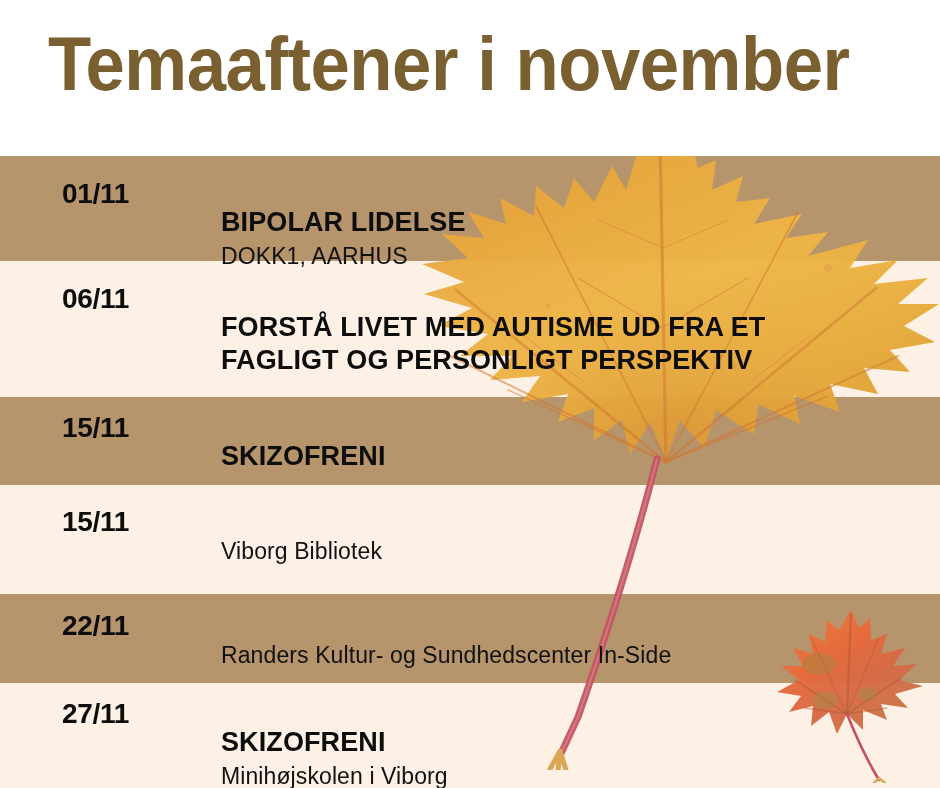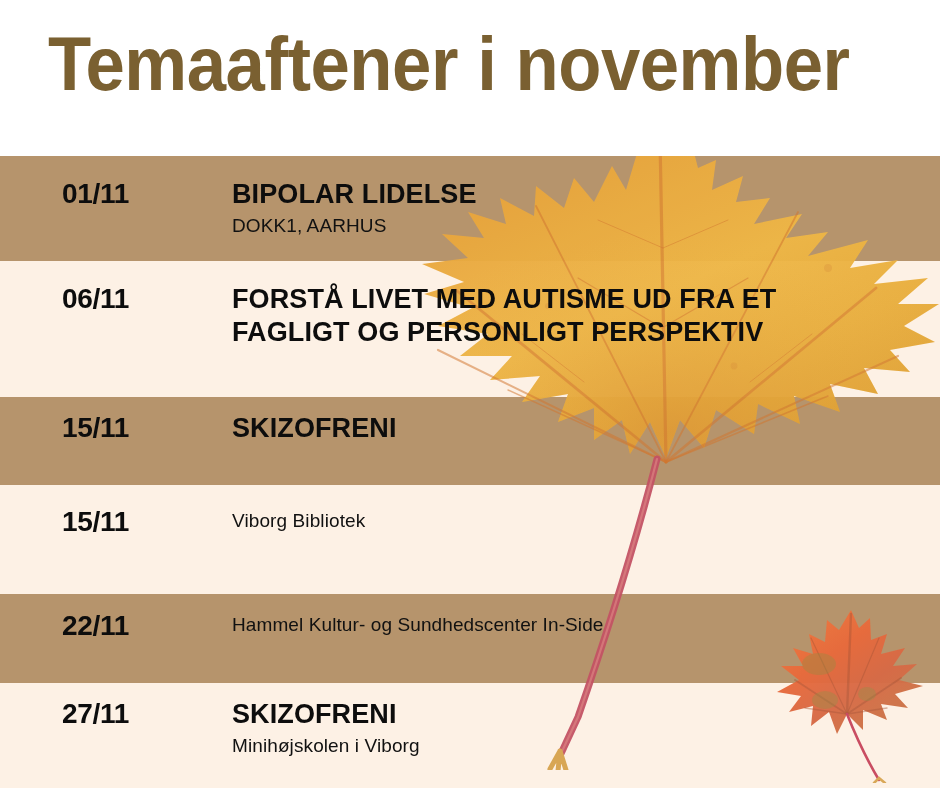--- a/index.html
+++ b/index.html
@@ -111,34 +111,35 @@
     position: absolute;
     left: 62px;
     font-size: 28px;
     font-weight: 700;
     color: #0d0d0d;
     letter-spacing: -0.3px;
     white-space: nowrap;
   }
   .event-body {
     position: absolute;
-    left: 232px;
+    left: 221px;
     right: 10px;
+    margin-top: 28px;
   }
   .event-title {
     font-size: 27px;
     font-weight: 700;
     color: #0d0d0d;
     line-height: 1.21;
     letter-spacing: 0.1px;
     white-space: pre-line;
     text-transform: uppercase;
   }
   .event-venue {
-    font-size: 19px;
+    font-size: 23px;
     font-weight: 400;
     color: #111111;
     line-height: 1.25;
     margin-top: 3px;
     letter-spacing: 0.1px;
   }
 </style>
 </head>
 <body>
 
@@ -302,21 +303,21 @@
       </div>
       <div class="event-row" style="top: 506px;">
         <div class="event-date">15/11</div>
         <div class="event-body">
           <div class="event-venue">Viborg Bibliotek</div>
         </div>
       </div>
       <div class="event-row" style="top: 610px;">
         <div class="event-date">22/11</div>
         <div class="event-body">
-          <div class="event-venue">Hammel Kultur- og Sundhedscenter In-Side</div>
+          <div class="event-venue">Randers Kultur- og Sundhedscenter In-Side</div>
         </div>
       </div>
       <div class="event-row" style="top: 698px;">
         <div class="event-date">27/11</div>
         <div class="event-body">
           <div class="event-title">SKIZOFRENI</div>
           <div class="event-venue">Minihøjskolen i Viborg</div>
         </div>
       </div>
     </div>

